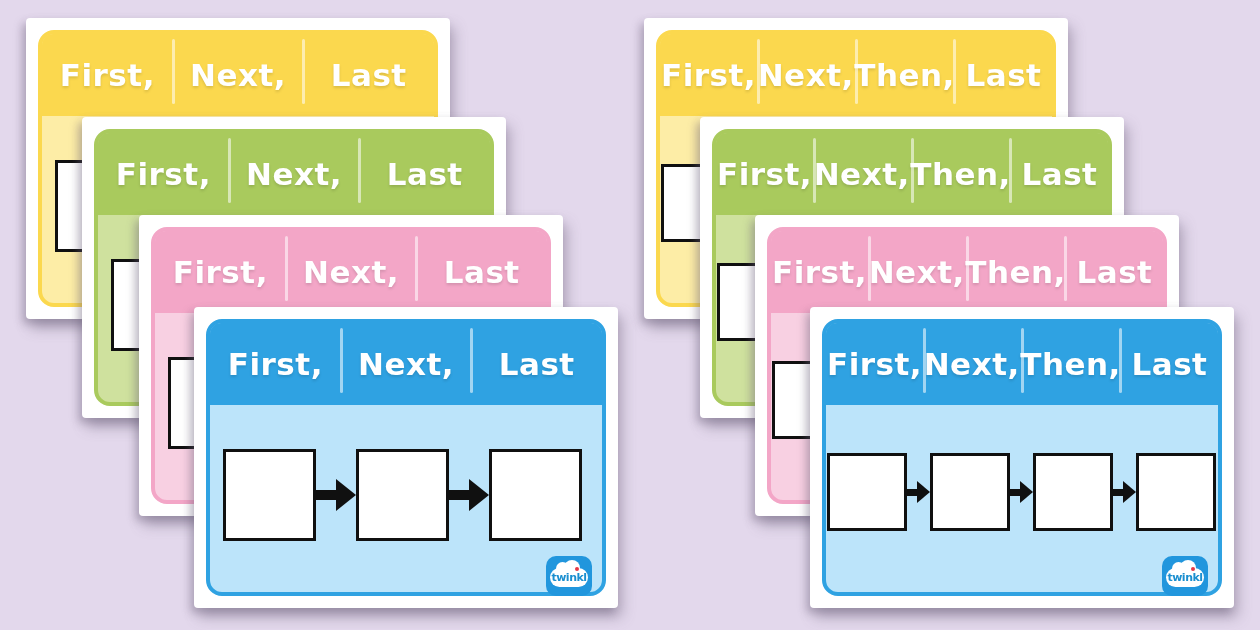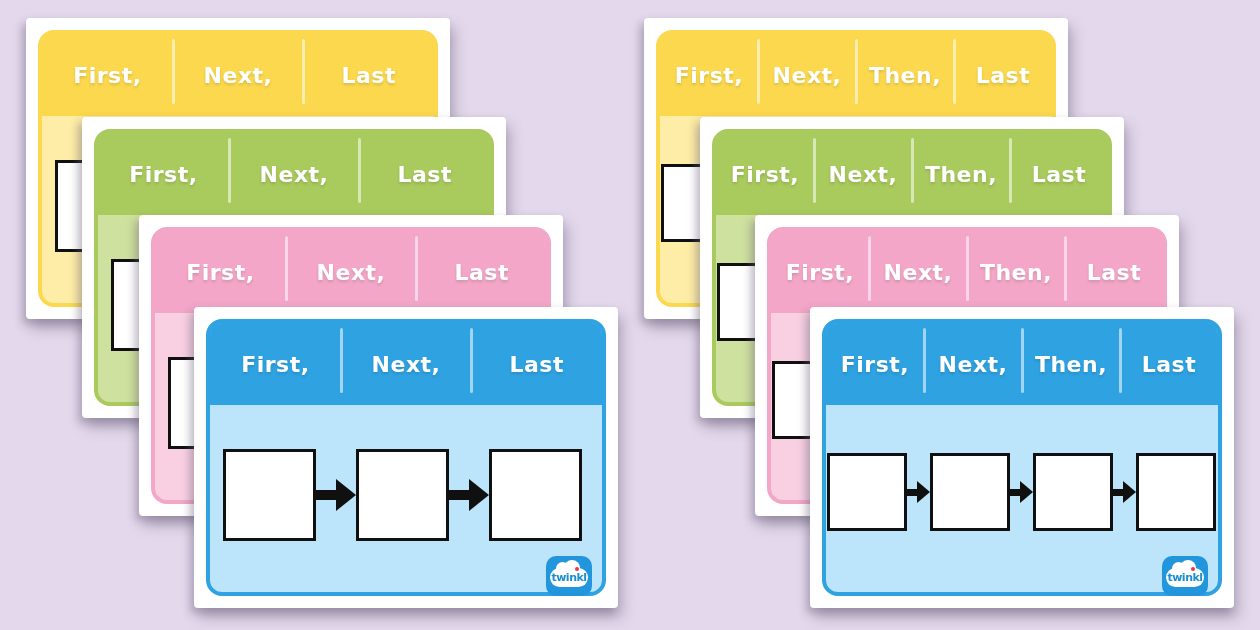--- a/index.html
+++ b/index.html
@@ -19,21 +19,21 @@
     position:relative; width:400px; height:277px; box-sizing:border-box;
     background:var(--body,#ccc); border:4px solid var(--header,#999);
     border-radius:16px;
   }
   .header {
     position:relative; height:82px; background:var(--header,#999);
     border-radius:11px 11px 0 0;
     display:flex; align-items:center;
   }
   .header .col {
-    flex:1; text-align:center; color:#ffffff; font-weight:bold; font-size:22px;
+    flex:1; text-align:center; color:#ffffff; font-weight:bold; font-size:31px;
     letter-spacing:0.5px; text-shadow:0 2px 3px rgba(0,0,0,0.13);
   }
   .vdiv {
     position:absolute; top:5px; bottom:12px; width:3px; border-radius:2px;
     background:rgba(255,255,255,0.55); transform:translateX(-1px);
   }
   .body { position:relative; height:187px; }
   
   .row { position:absolute; display:flex; align-items:center; }
   .row-3 { left:13px; top:44px; }

